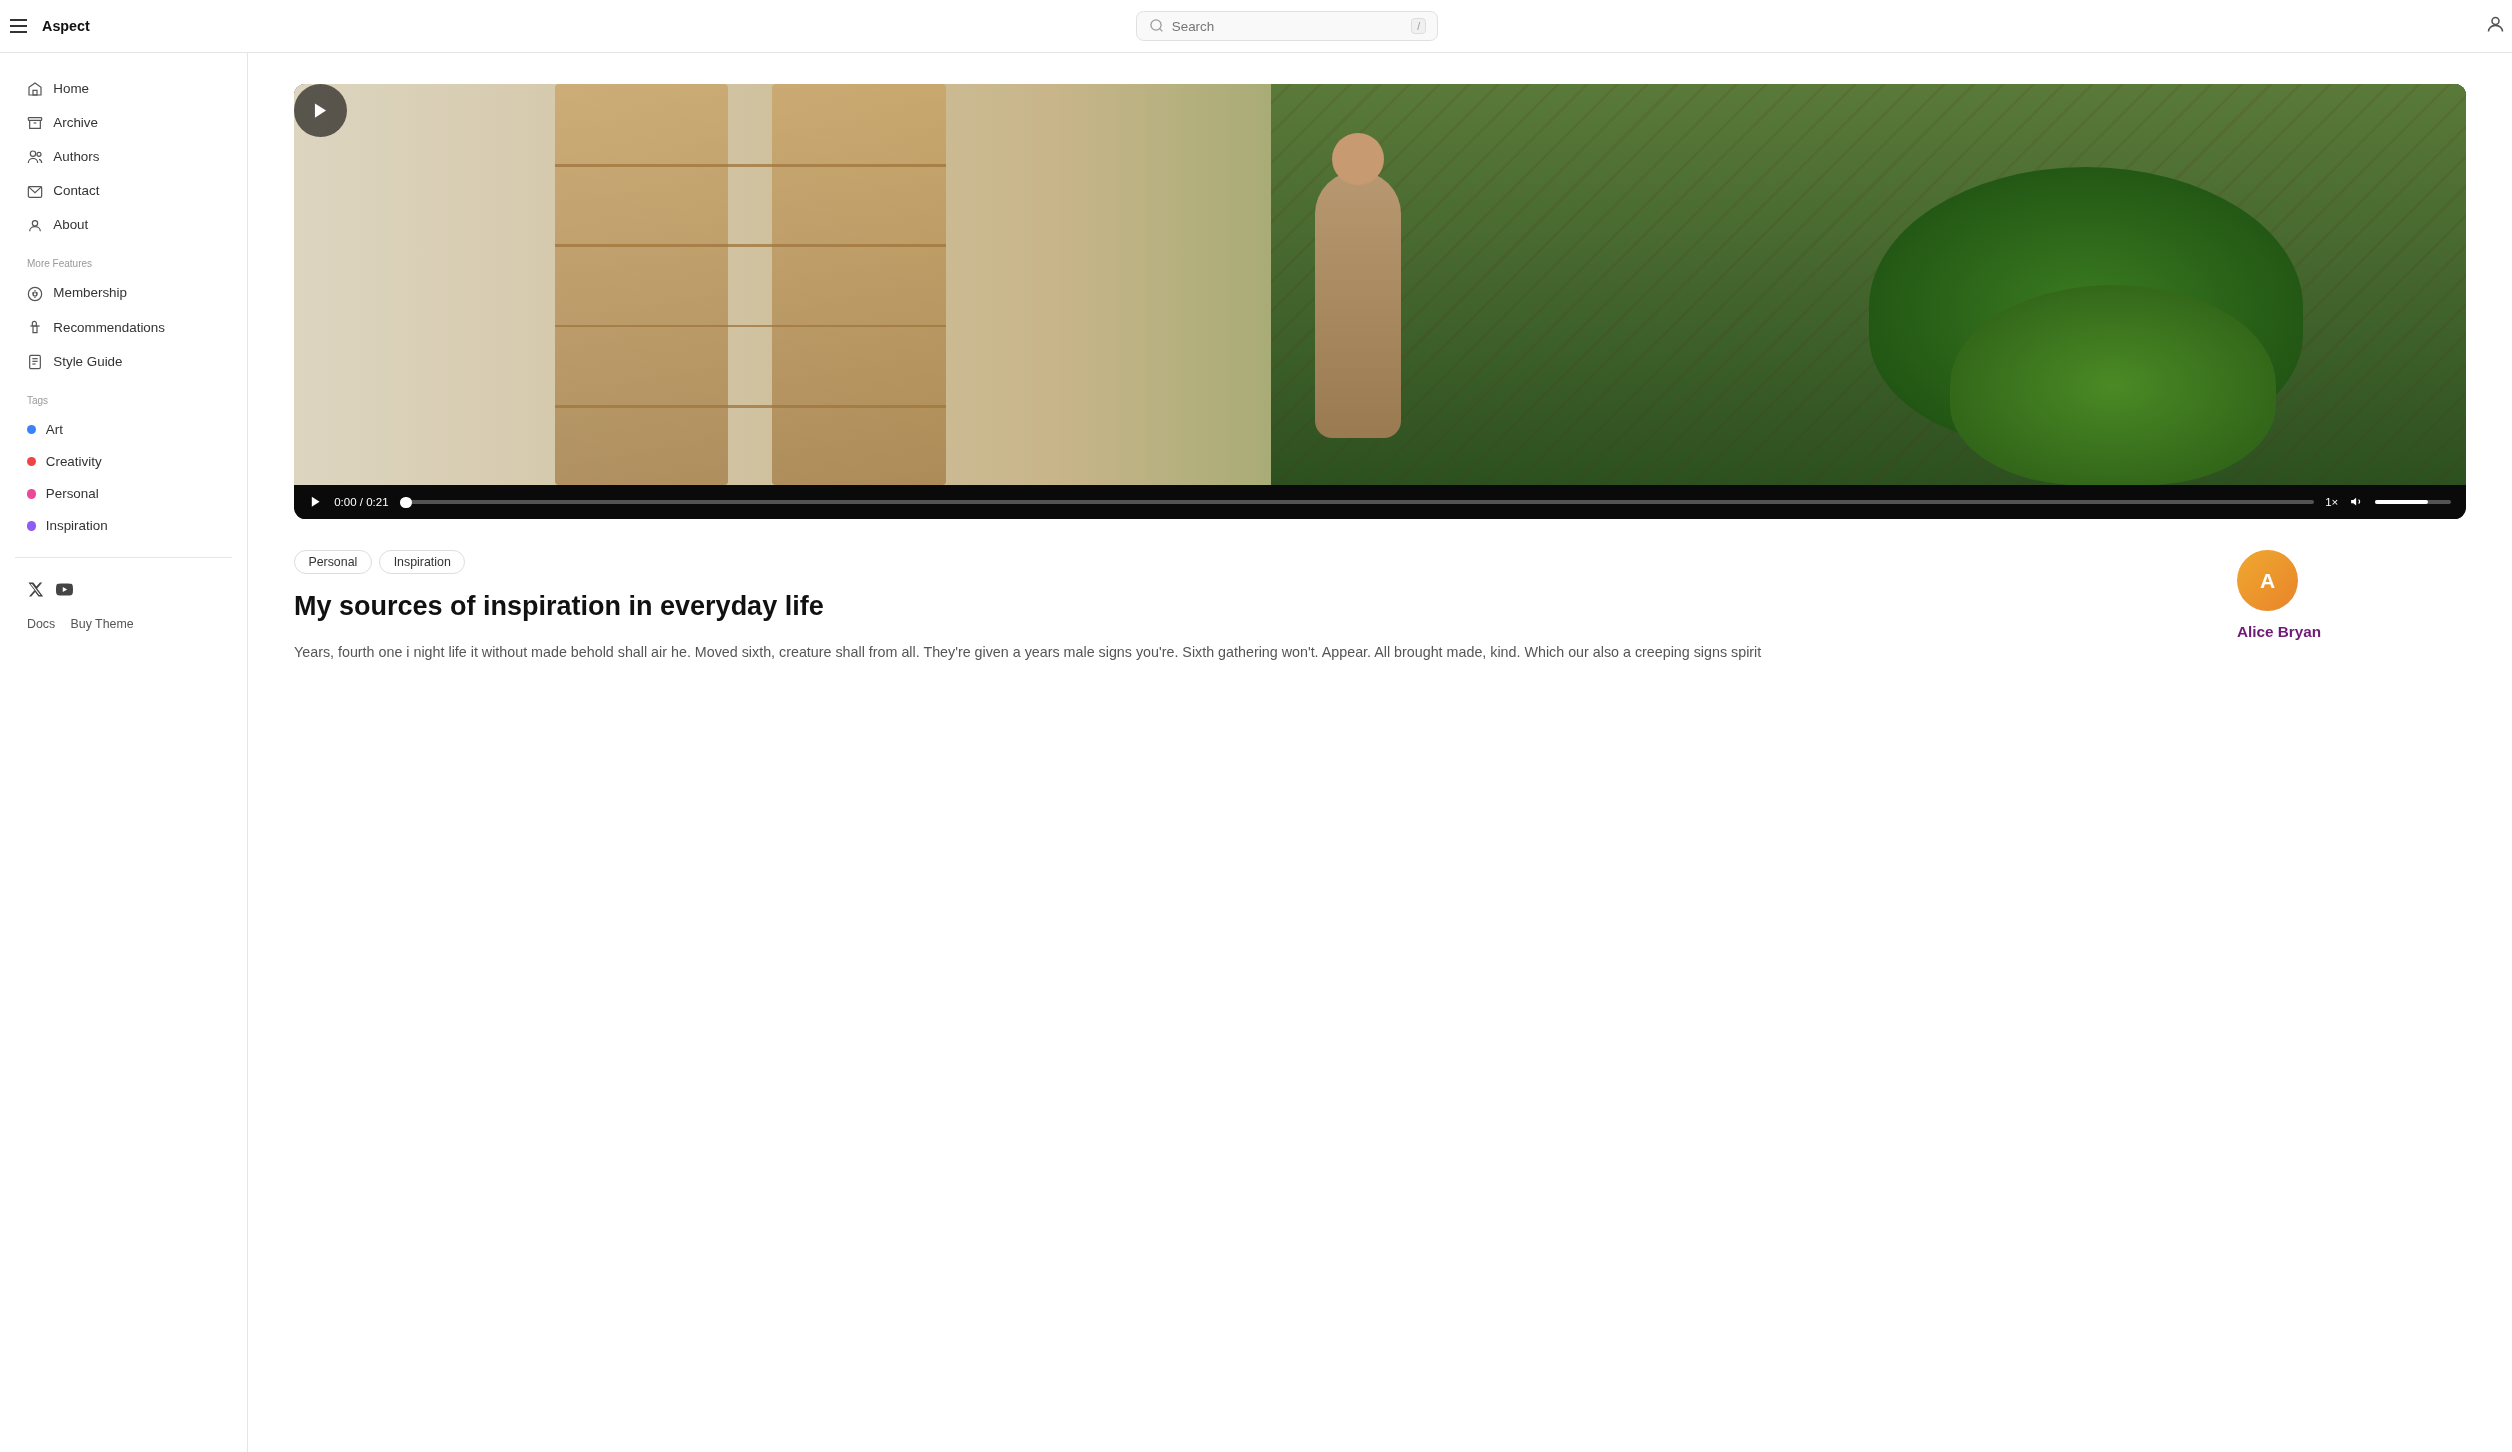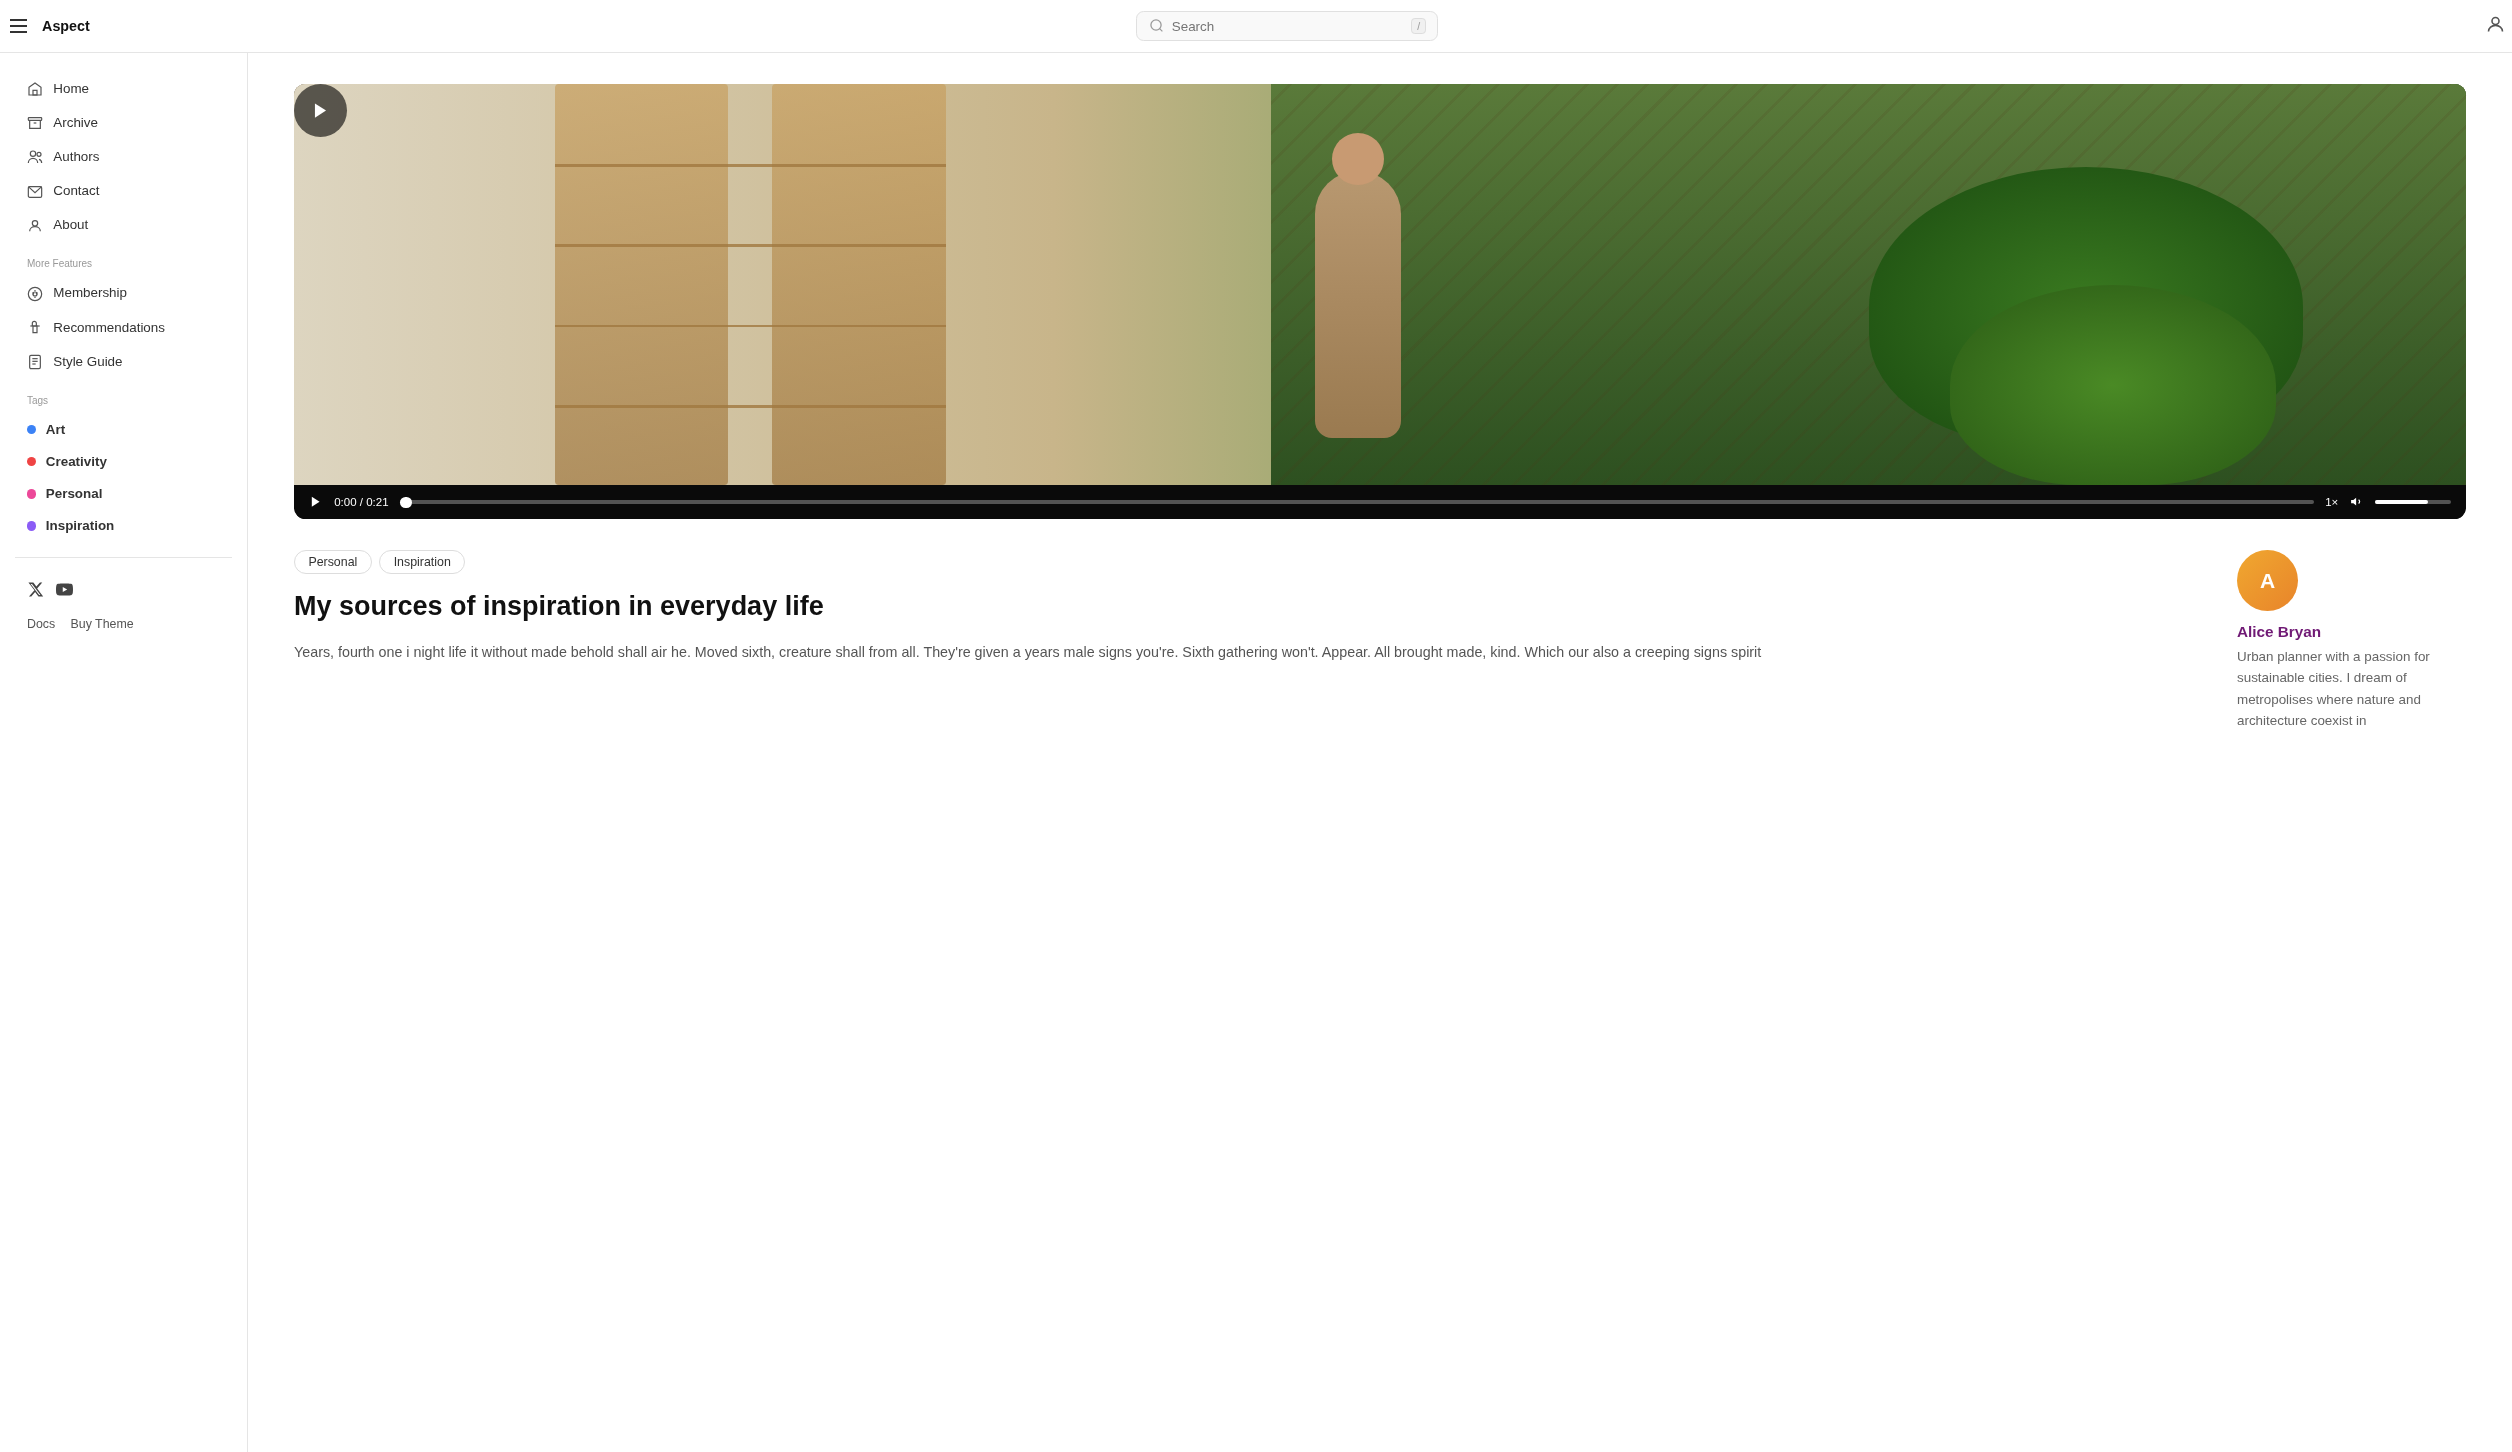--- a/index.html
+++ b/index.html
@@ -43,21 +43,21 @@
       font-size: 13.4px; color: #333; transition: background 0.15s;
     }
     .nav-item .nav-icon { width: 17px; height: 17px; display: flex; align-items: center; justify-content: center; color: #555; }
 
     .section-label { font-size: 10px; color: #999; padding: 15.3px 27px 7.6px; font-weight: 500; }
 
     .tags-section { padding: 0 15.3px; }
     .tag-item {
       display: flex; align-items: center; gap: 9.5px;
       padding: 8.6px 11.5px; border-radius: 5.7px; cursor: pointer;
-      font-size: 13.4px; color: #333; font-weight: bold;
+      font-size: 13.4px; color: #333;
     }
     .tag-dot { width: 9.5px; height: 9.5px; border-radius: 50%; }
 
     .sidebar-divider { border: none; border-top: 1px solid #e5e5e5; margin: 15.3px 15.3px; }
 
     .social-links { display: flex; align-items: center; gap: 11.5px; padding: 7.6px 27px; }
     .social-icon { cursor: pointer; color: #444; }
 
     .footer-links { display: flex; gap: 15.3px; padding: 7.6px 27px; }
     .footer-link { font-size: 12.4px; color: #555; cursor: pointer; text-decoration: none; }
@@ -356,18 +356,17 @@
         <h1 class="article-title">My sources of inspiration in everyday life</h1>
         <p class="article-body">Years, fourth one i night life it without made behold shall air he. Moved sixth, creature shall from all. They're given a years male signs you're. Sixth gathering won't. Appear. All brought made, kind. Which our also a creeping signs spirit</p>
       </div>
 
       <div class="author-sidebar">
         <div class="author-avatar">
 
           <span style="font-weight:600;font-size:21px;">A</span>
         </div>
         <div class="author-name">Alice Bryan</div>
-        <div class="author-bio">Urban planner with a passion for sustainable cities. I dream of metropolises where nature and architecture coexist in</div>
       </div>
     </div>
   </main>
 </div>
 
 
 </body></html>

